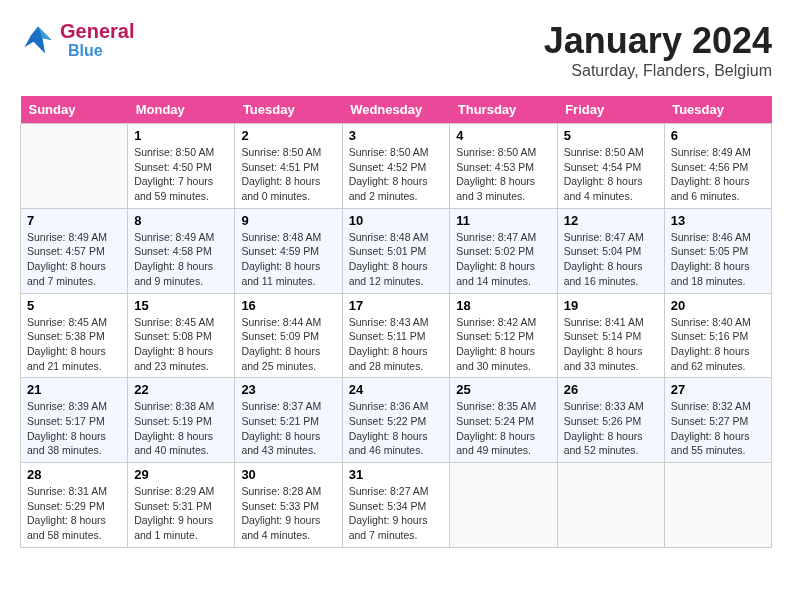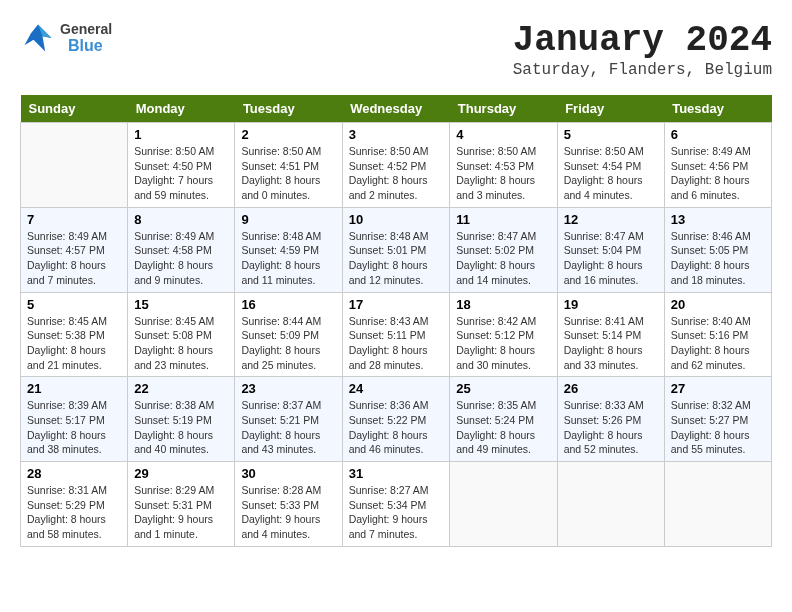--- a/index.html
+++ b/index.html
@@ -26,38 +26,37 @@
       font-weight: bold;
       color: #1a4f8a;
       line-height: 1.1;
     }
     .logo-bird {
       width: 36px;
       height: 36px;
     }
     .title-block {
       text-align: right;
-      font-family: Liberation Mono, monospace;
     }
     .month-year {
       font-size: 36px;
       font-weight: bold;
       color: #222;
     }
     .location {
       font-size: 16px;
       color: #444;
     }
     .calendar {
       width: 100%;
       border-collapse: collapse;
       font-size: 11px;
     }
     .calendar th {
-      background: #4d7c0f;
+      background: #ec4899;
       color: #fff;
       text-align: left;
       padding: 6px 8px;
       font-size: 13px;
       font-weight: bold;
     }
     .calendar td {
       border: 1px solid #ccc;
       vertical-align: top;
       padding: 4px 6px;
@@ -85,21 +84,21 @@
 </head>
 <body>
 
 <div class="header">
   <div class="logo">
     <svg class="logo-bird" viewBox="0 0 40 40">
       <polygon points="20,5 35,20 25,18 28,35 15,22 5,28 12,15 20,5" fill="#1a6fc4"></polygon>
       <polygon points="20,5 35,20 25,18 20,5" fill="#3a9fd4"></polygon>
     </svg>
     <div>
-      <div class="logo-text" style="font-size:14px; color:#404040;">General</div>
+      <div class="logo-text" style="font-size:20px; color:#be185d;">General</div>
       <div class="logo-text" style="font-size:16px; color:#3a8fd4;margin-left:8px;">Blue</div>
     </div>
   </div>
   <div class="title-block">
     <div class="month-year">January 2024</div>
     <div class="location">Saturday, Flanders, Belgium</div>
   </div>
 </div>
 
 <table class="calendar">

